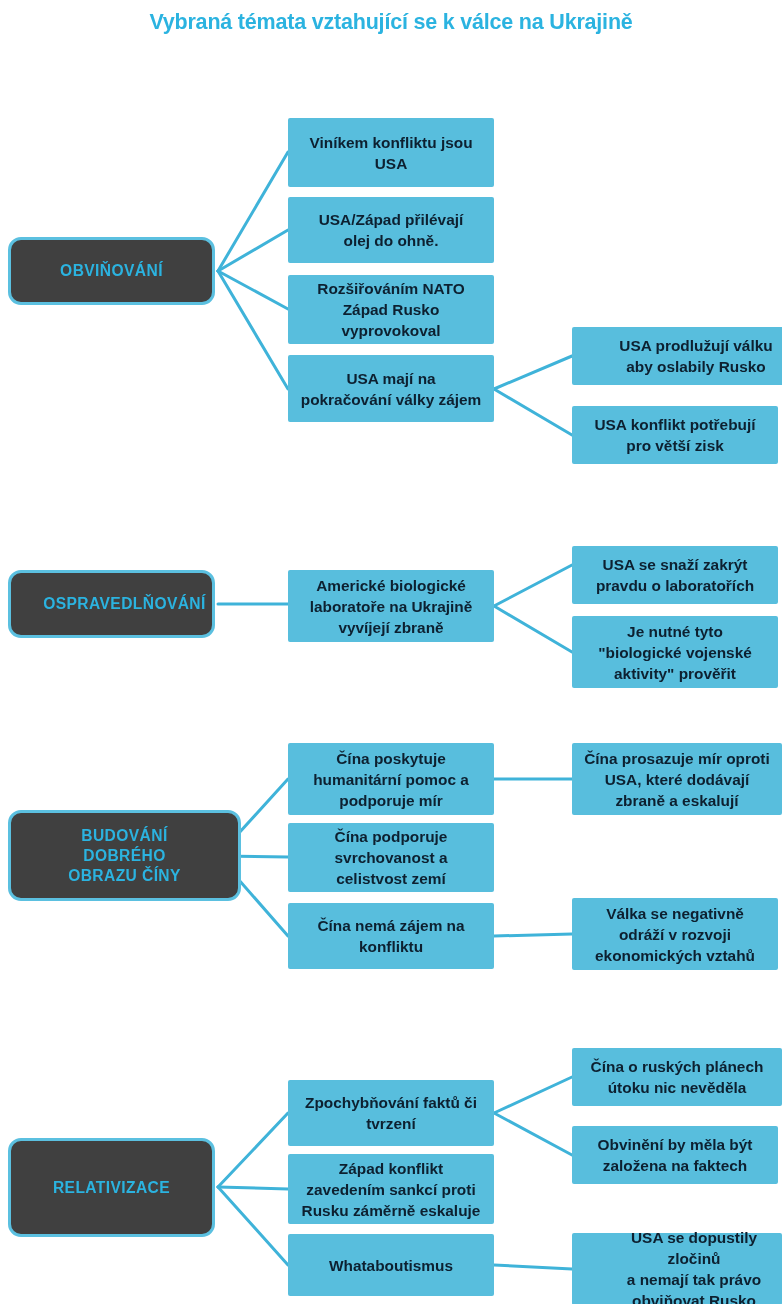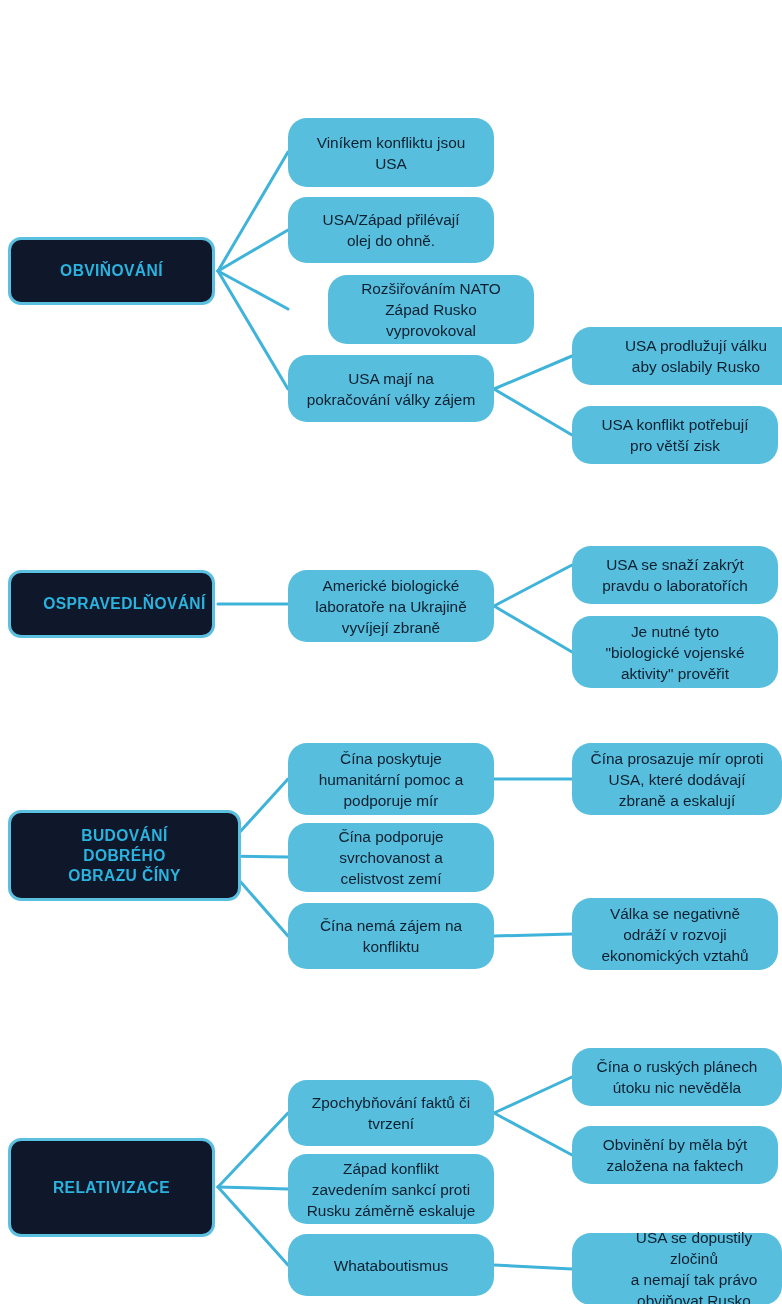--- a/index.html
+++ b/index.html
@@ -42,47 +42,49 @@
   }
 
   
   .node {
     position: absolute;
     box-sizing: border-box;
     display: flex;
     align-items: center;
     justify-content: center;
     text-align: center;
-    border-radius: 19px;
+    border-radius: 2px;
     color: #0D2030;
     font-size: 15.4px;
     line-height: 21px;
     padding: 4px 6px;
     white-space: pre-line;
+    font-weight: bold;
   }
   .node.fill {
     background: #58BEDD;
   }
   .node.root {
-    background: #0f172a;
+    background: #404040;
     border: 3px solid #5BC0E0;
     border-radius: 13px;
     color: #2BB3E0;
     font-weight: bold;
     font-size: 15.6px;
     line-height: 20px;
     letter-spacing: 0.4px;
   }
 </style>
 </head>
 <body>
 
 <div id="stage">
 
   <div id="title">
+    <span class="tline">Vybraná témata vztahující se k válce na Ukrajině</span>
   </div>
 
   <svg id="links" viewBox="0 0 782 1304" width="782" height="1304">
       <line x1="218" y1="271" x2="288" y2="152" stroke="#3FB3D9" stroke-width="3" stroke-linecap="round"></line>
       <line x1="218" y1="271" x2="288" y2="230" stroke="#3FB3D9" stroke-width="3" stroke-linecap="round"></line>
       <line x1="218" y1="271" x2="288" y2="309" stroke="#3FB3D9" stroke-width="3" stroke-linecap="round"></line>
       <line x1="218" y1="271" x2="288" y2="389" stroke="#3FB3D9" stroke-width="3" stroke-linecap="round"></line>
       <line x1="494" y1="389" x2="572" y2="356" stroke="#3FB3D9" stroke-width="3" stroke-linecap="round"></line>
       <line x1="494" y1="389" x2="572" y2="435" stroke="#3FB3D9" stroke-width="3" stroke-linecap="round"></line>
       <line x1="218" y1="604" x2="288" y2="604" stroke="#3FB3D9" stroke-width="3" stroke-linecap="round"></line>
@@ -105,21 +107,21 @@
       <div class="node root" style="left: 8px; top: 237px; width: 207px; height: 68px;">OBVIŇOVÁNÍ</div>
       <div class="node root" style="left: 8px; top: 570px; width: 207px; height: 68px; padding-left: 32px;">OSPRAVEDLŇOVÁNÍ</div>
       <div class="node root" style="left: 8px; top: 810px; width: 233px; height: 91px;">BUDOVÁNÍ
 DOBRÉHO
 OBRAZU ČÍNY</div>
       <div class="node root" style="left: 8px; top: 1138px; width: 207px; height: 99px;">RELATIVIZACE</div>
       <div class="node fill" style="left: 288px; top: 118px; width: 206px; height: 69px;">Viníkem konfliktu jsou
 USA</div>
       <div class="node fill" style="left: 288px; top: 197px; width: 206px; height: 66px;">USA/Západ přilévají
 olej do ohně.</div>
-      <div class="node fill" style="left: 288px; top: 275px; width: 206px; height: 69px; margin-left: 40px;">Rozšiřováním NATO
+      <div class="node fill" style="left: 288px; top: 275px; width: 206px; height: 69px;">Rozšiřováním NATO
 Západ Rusko
 vyprovokoval</div>
       <div class="node fill" style="left: 288px; top: 355px; width: 206px; height: 67px;">USA mají na
 pokračování války zájem</div>
       <div class="node fill" style="left: 572px; top: 327px; width: 248px; height: 58px;">USA prodlužují válku
 aby oslabily Rusko</div>
       <div class="node fill" style="left: 572px; top: 406px; width: 206px; height: 58px;">USA konflikt potřebují
 pro větší zisk</div>
       <div class="node fill" style="left: 288px; top: 570px; width: 206px; height: 72px;">Americké biologické
 laboratoře na Ukrajině

